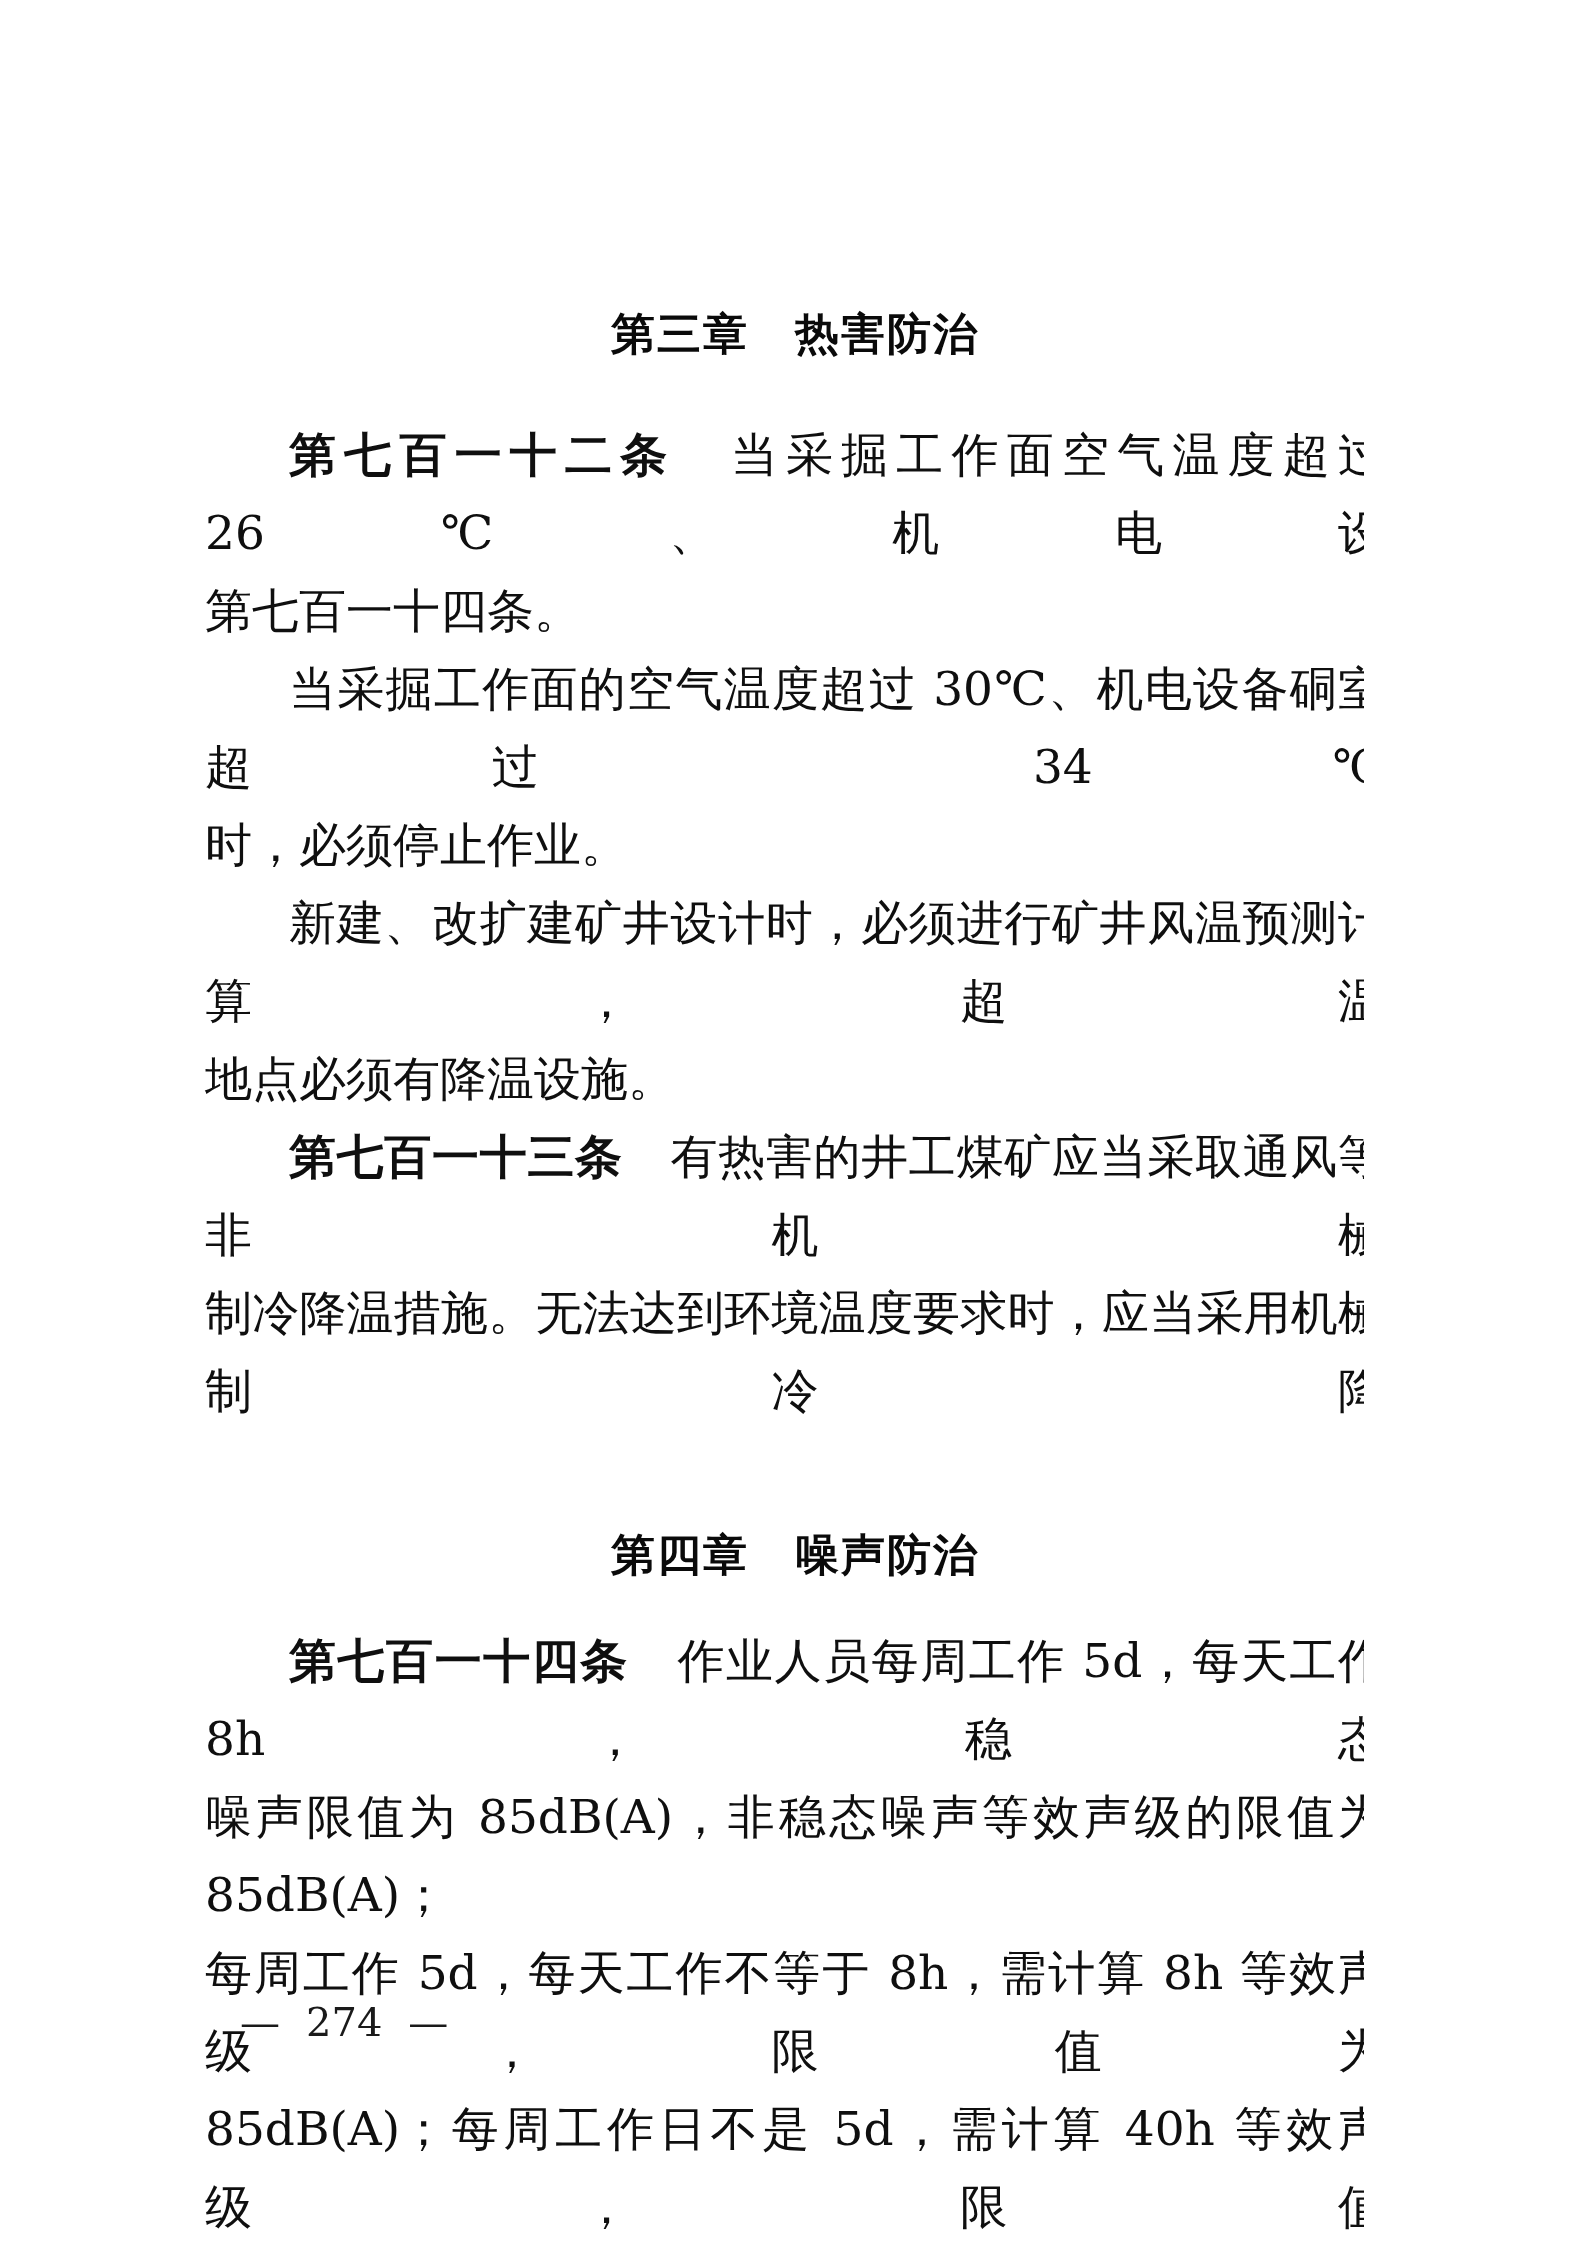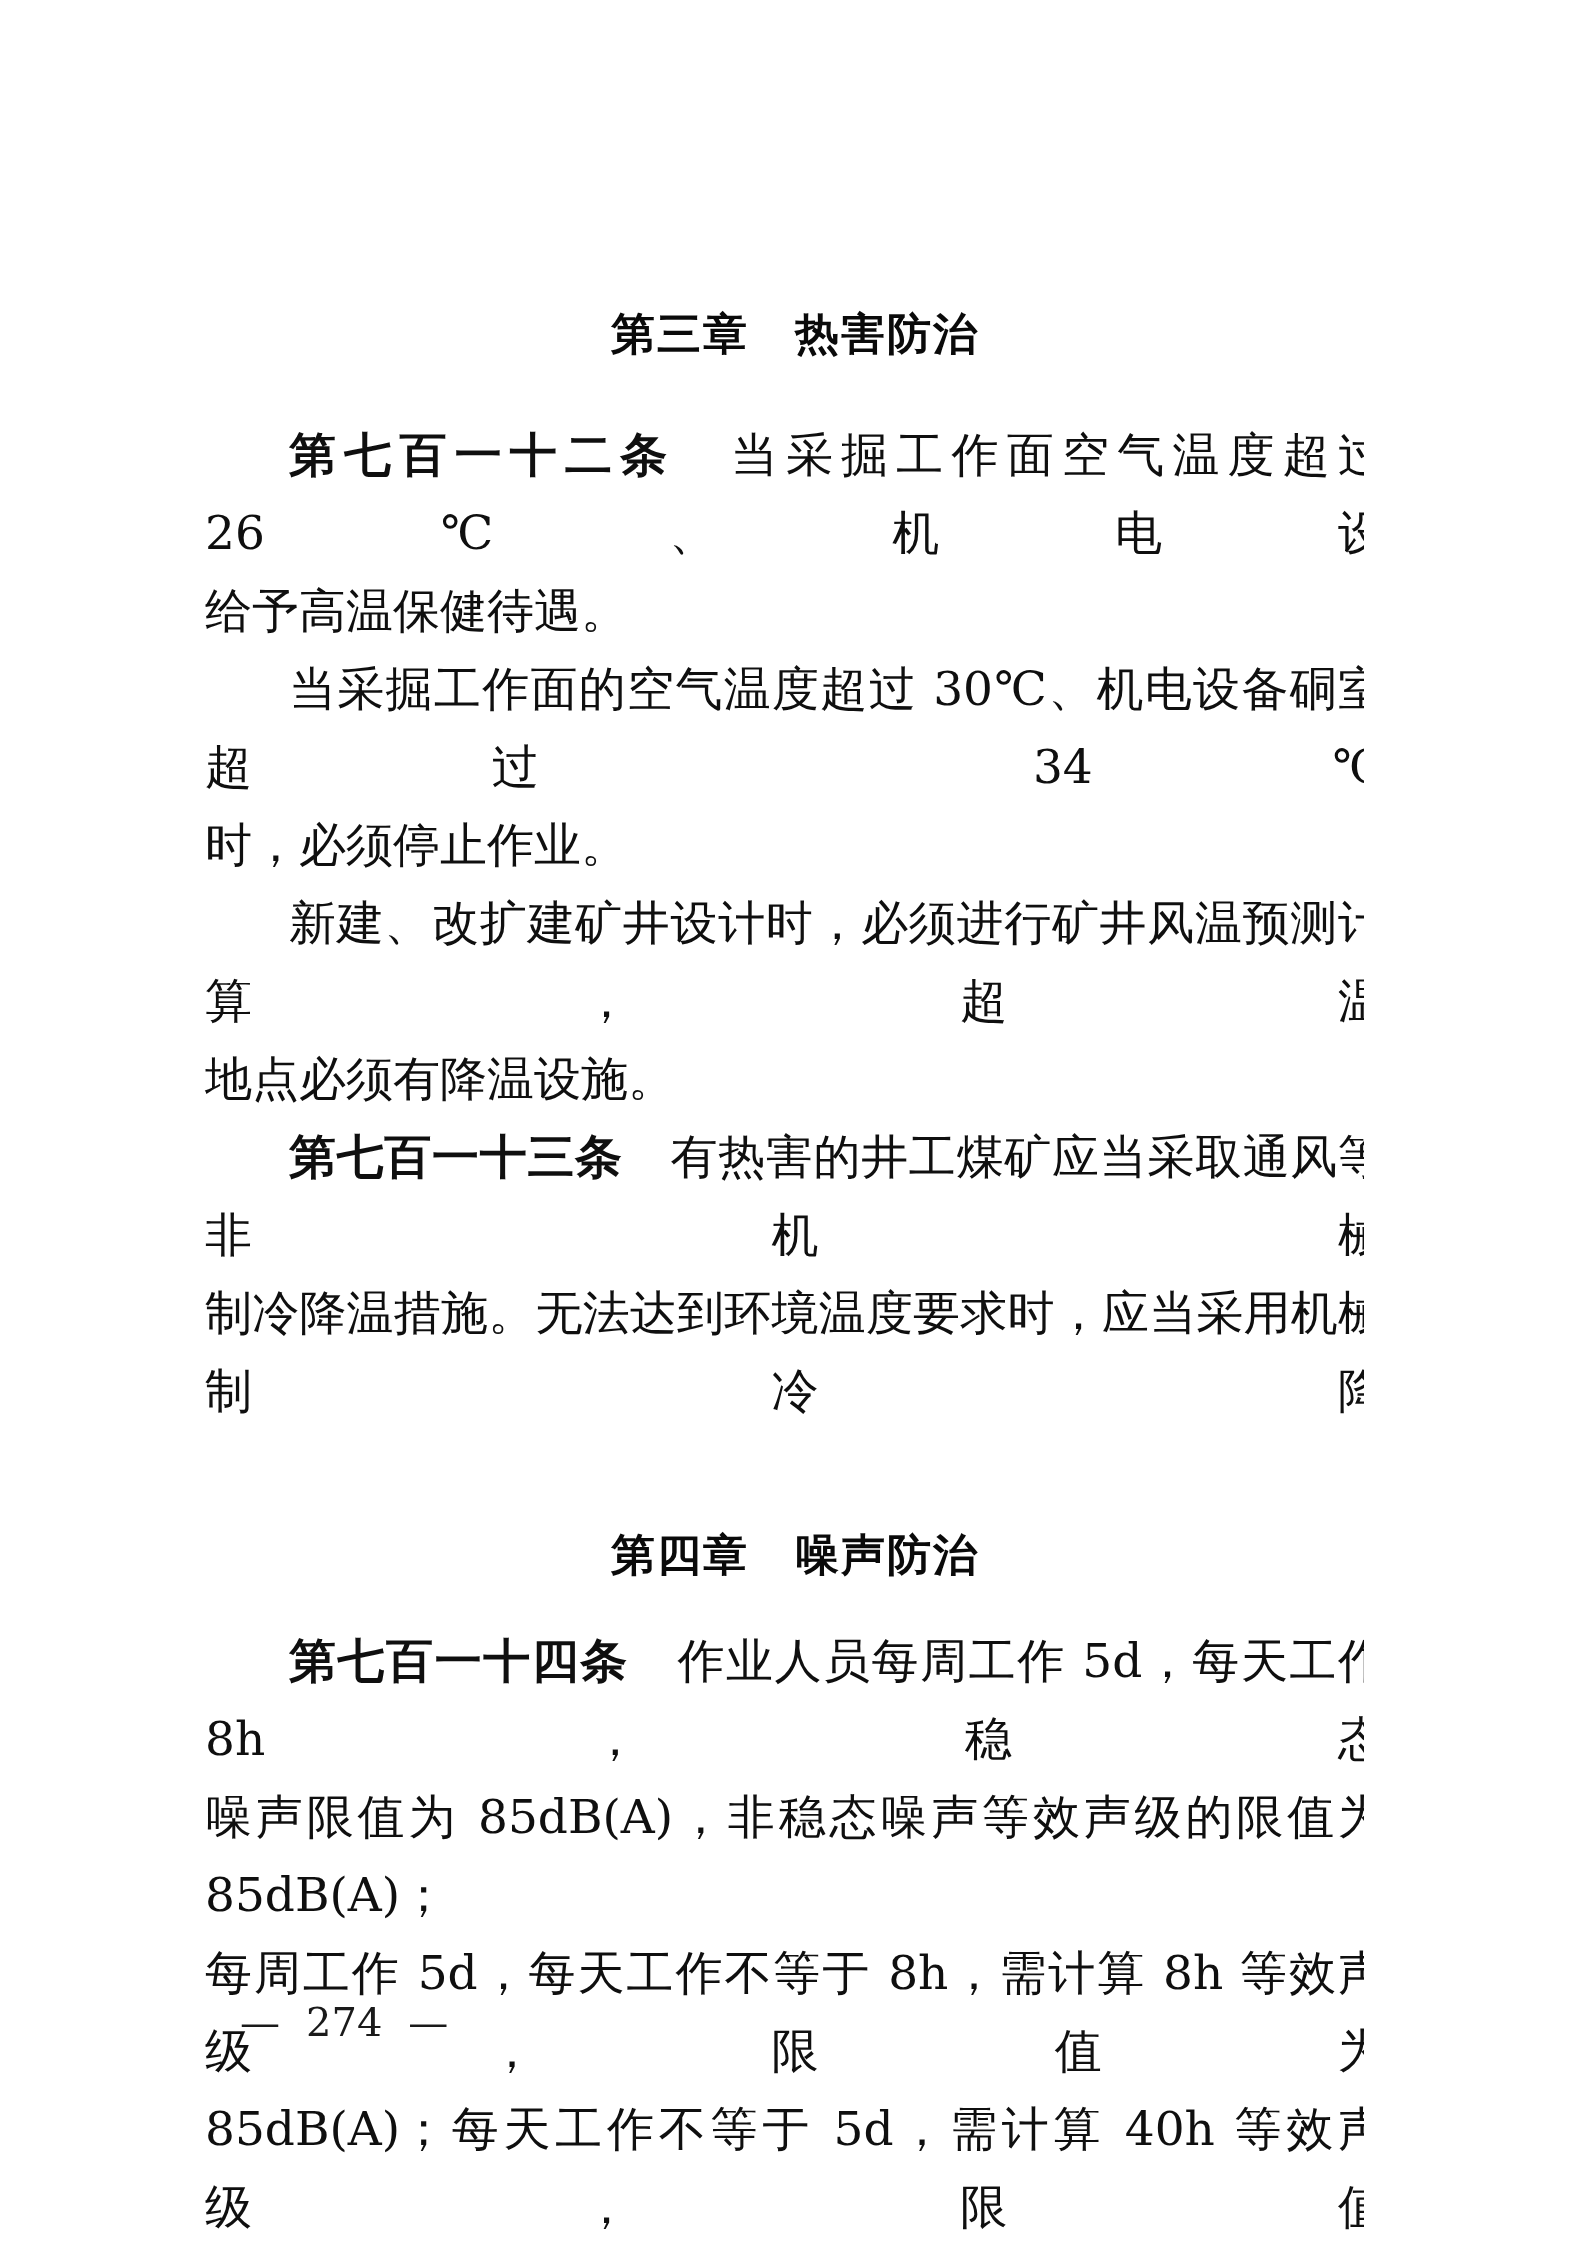--- a/index.html
+++ b/index.html
@@ -68,21 +68,21 @@
 </head>
 <body>
 
 <div class="page">
   <div class="content">
 
     <h2 class="chapter-title ct3">第三章　热害防治</h2>
 
     <p class="para after-ct3">
       <span class="line indent"><b class="lead">第七百一十二条</b><span>　当采掘工作面空气温度超过 26℃、机电设</span></span>
-      <span class="line short">给予高温保健待遇。</span>
+      <span class="line short">第七百一十四条。</span>
     </p>
 
     <p class="para">
       <span class="line indent">当采掘工作面的空气温度超过 30℃、机电设备硐室超过 34℃</span>
       <span class="line short">时，必须停止作业。</span>
     </p>
 
     <p class="para">
       <span class="line indent">新建、改扩建矿井设计时，必须进行矿井风温预测计算，超温</span>
       <span class="line short">地点必须有降温设施。</span>
@@ -92,21 +92,21 @@
       <span class="line indent"><b class="lead">第七百一十三条</b><span>　有热害的井工煤矿应当采取通风等非机械</span></span>
       <span class="line">制冷降温措施。无法达到环境温度要求时，应当采用机械制冷降</span>
     </p>
 
     <h2 class="chapter-title ct4">第四章　噪声防治</h2>
 
     <p class="para after-ct4">
       <span class="line indent"><b class="lead">第七百一十四条</b><span>　作业人员每周工作 5d，每天工作 8h，稳态</span></span>
       <span class="line">噪声限值为 85dB(A)，非稳态噪声等效声级的限值为 85dB(A)；</span>
       <span class="line">每周工作 5d，每天工作不等于 8h，需计算 8h 等效声级，限值为</span>
-      <span class="line">85dB(A)；每天工作不等于 5d，需计算 40h 等效声级，限值</span>
+      <span class="line">85dB(A)；每周工作日不是 5d，需计算 40h 等效声级，限值</span>
       <span class="line short">为 85dB(A)。</span>
     </p>
 
   </div>
 
   <div class="footer">
     <span>—</span>
     <span>274</span>
     <span>—</span>
   </div>

